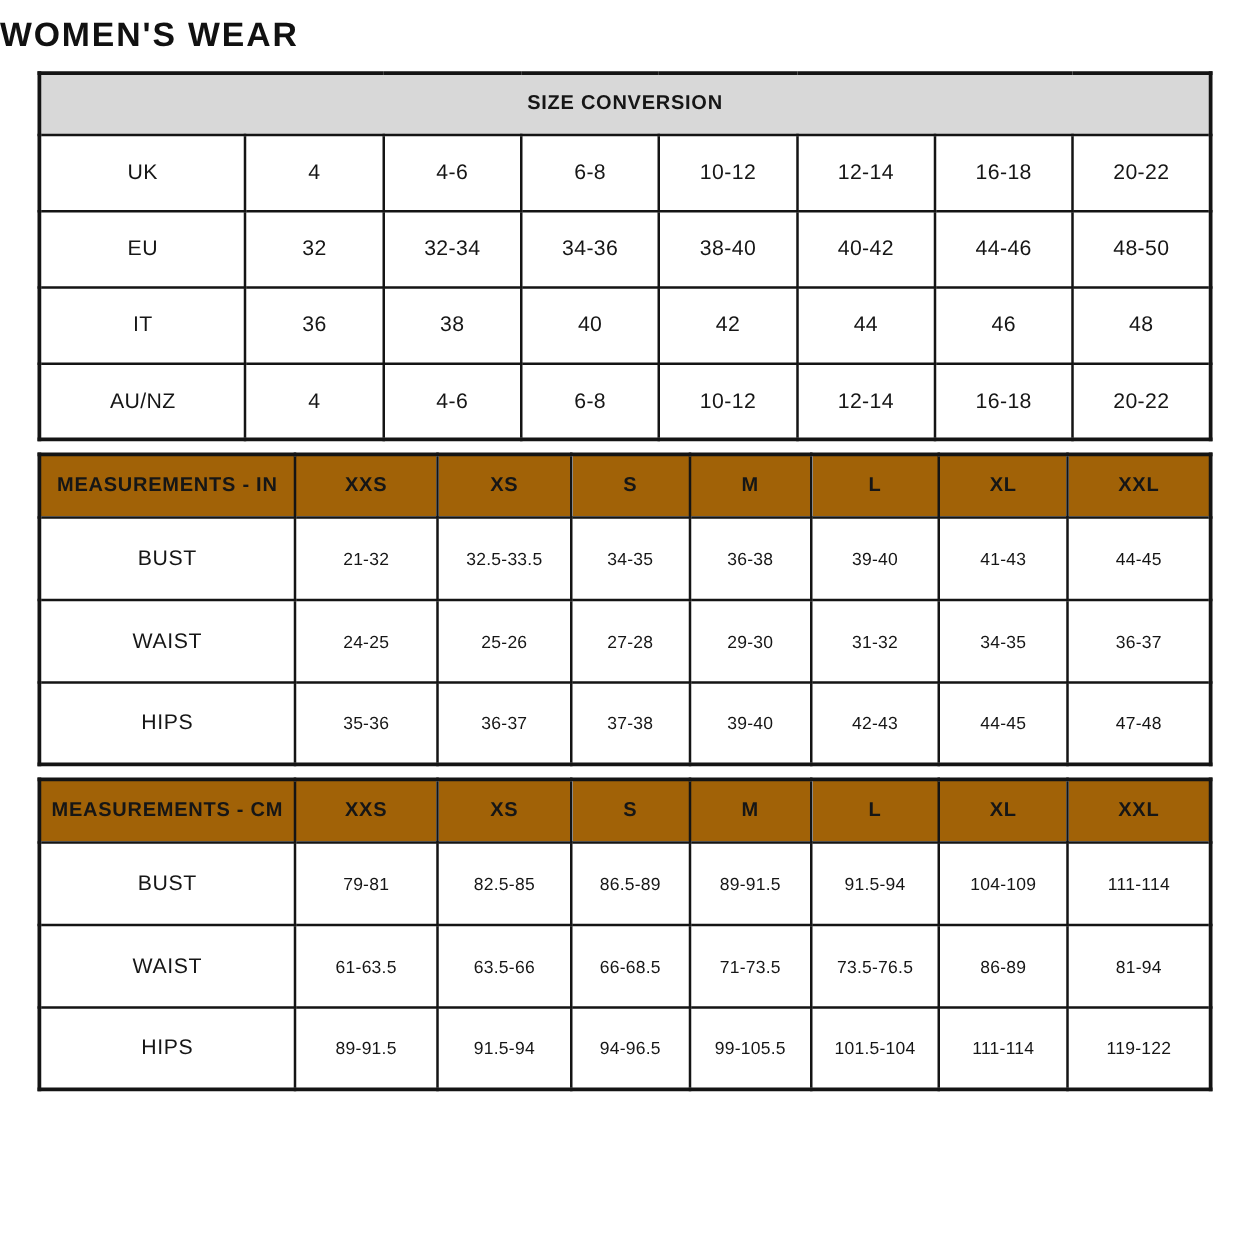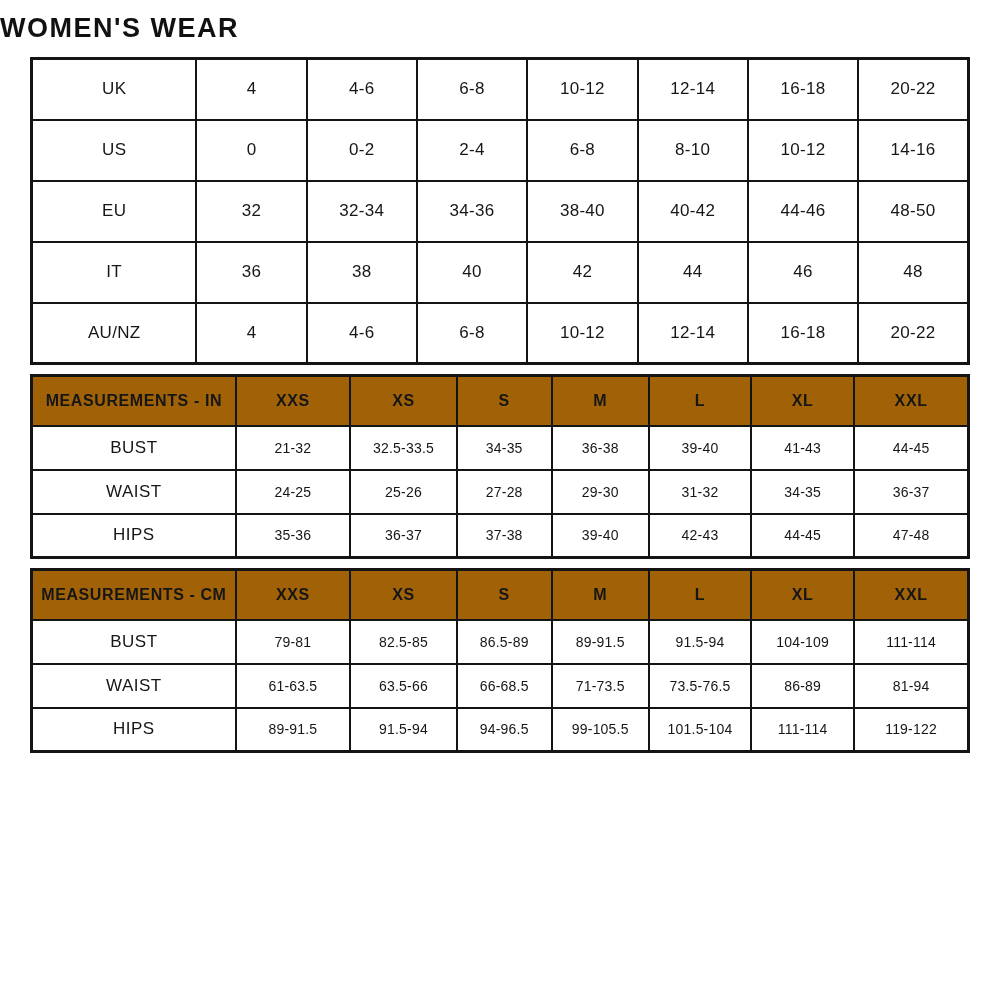--- a/index.html
+++ b/index.html
@@ -59,21 +59,21 @@
   }
   
   .t-meas .head-row td {
     height: 50px;
     background: #a16207;
     font-weight: 700;
     font-size: 16px;
     letter-spacing: 0.6px;
   }
   .t-meas .data-row td {
-    height: 44px;
+    height: 66px;
     font-size: 14px;
     letter-spacing: 0.2px;
   }
   .t-meas .data-row td.row-label {
     font-size: 17px;
     letter-spacing: 0.5px;
   }
 </style>
 </head>
 <body>
@@ -87,39 +87,32 @@
       <col style="width:17.6%">
       <col style="width:11.77%">
         <col style="width:11.77%">
         <col style="width:11.77%">
       <col style="width:11.77%">
         <col style="width:11.77%">
         <col style="width:11.77%">
         <col style="width:11.78%">
     </colgroup>
     <tbody>
+      <tr class="band-header">
+        <td colspan="8">SIZE CONVERSION</td>
+      </tr>
       <tr class="data-row">
         <td class="row-label">UK</td>
         <td>4</td>
         <td>4-6</td>
         <td>6-8</td>
         <td>10-12</td>
         <td>12-14</td>
         <td>16-18</td>
         <td>20-22</td>
-      </tr>
-      <tr class="data-row">
-        <td class="row-label">US</td>
-        <td>0</td>
-        <td>0-2</td>
-        <td>2-4</td>
-        <td>6-8</td>
-        <td>8-10</td>
-        <td>10-12</td>
-        <td>14-16</td>
       </tr>
       <tr class="data-row">
         <td class="row-label">EU</td>
         <td>32</td>
         <td>32-34</td>
         <td>34-36</td>
         <td>38-40</td>
         <td>40-42</td>
         <td>44-46</td>
         <td>48-50</td>

